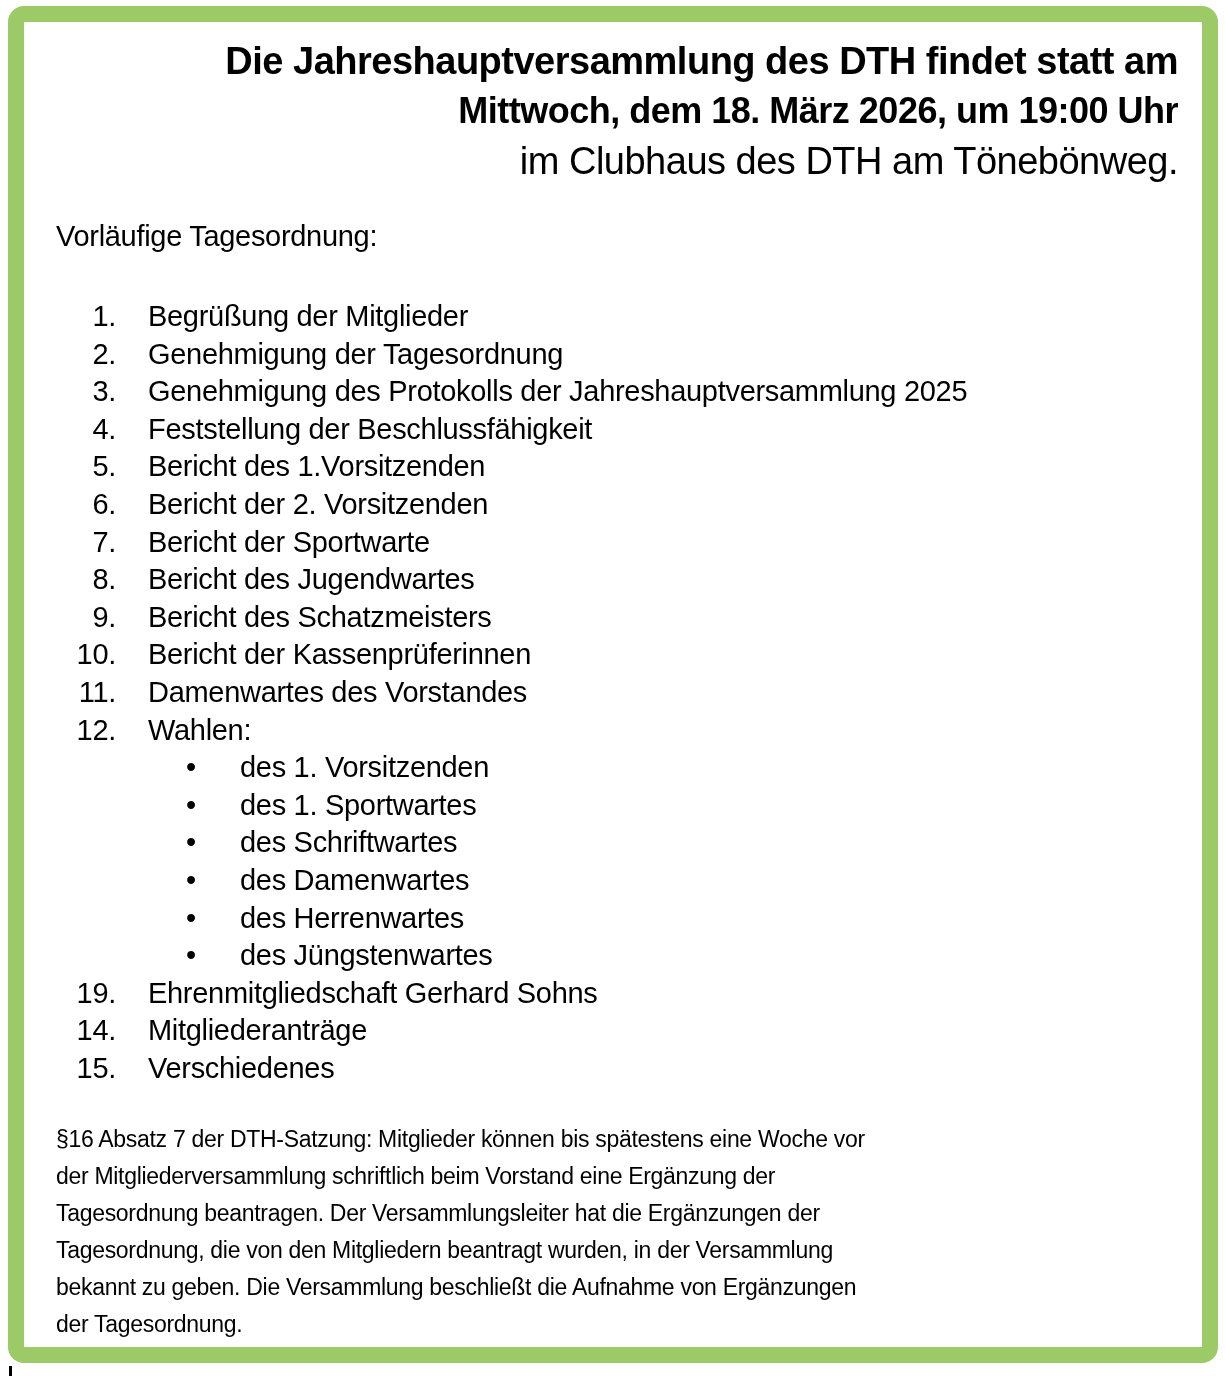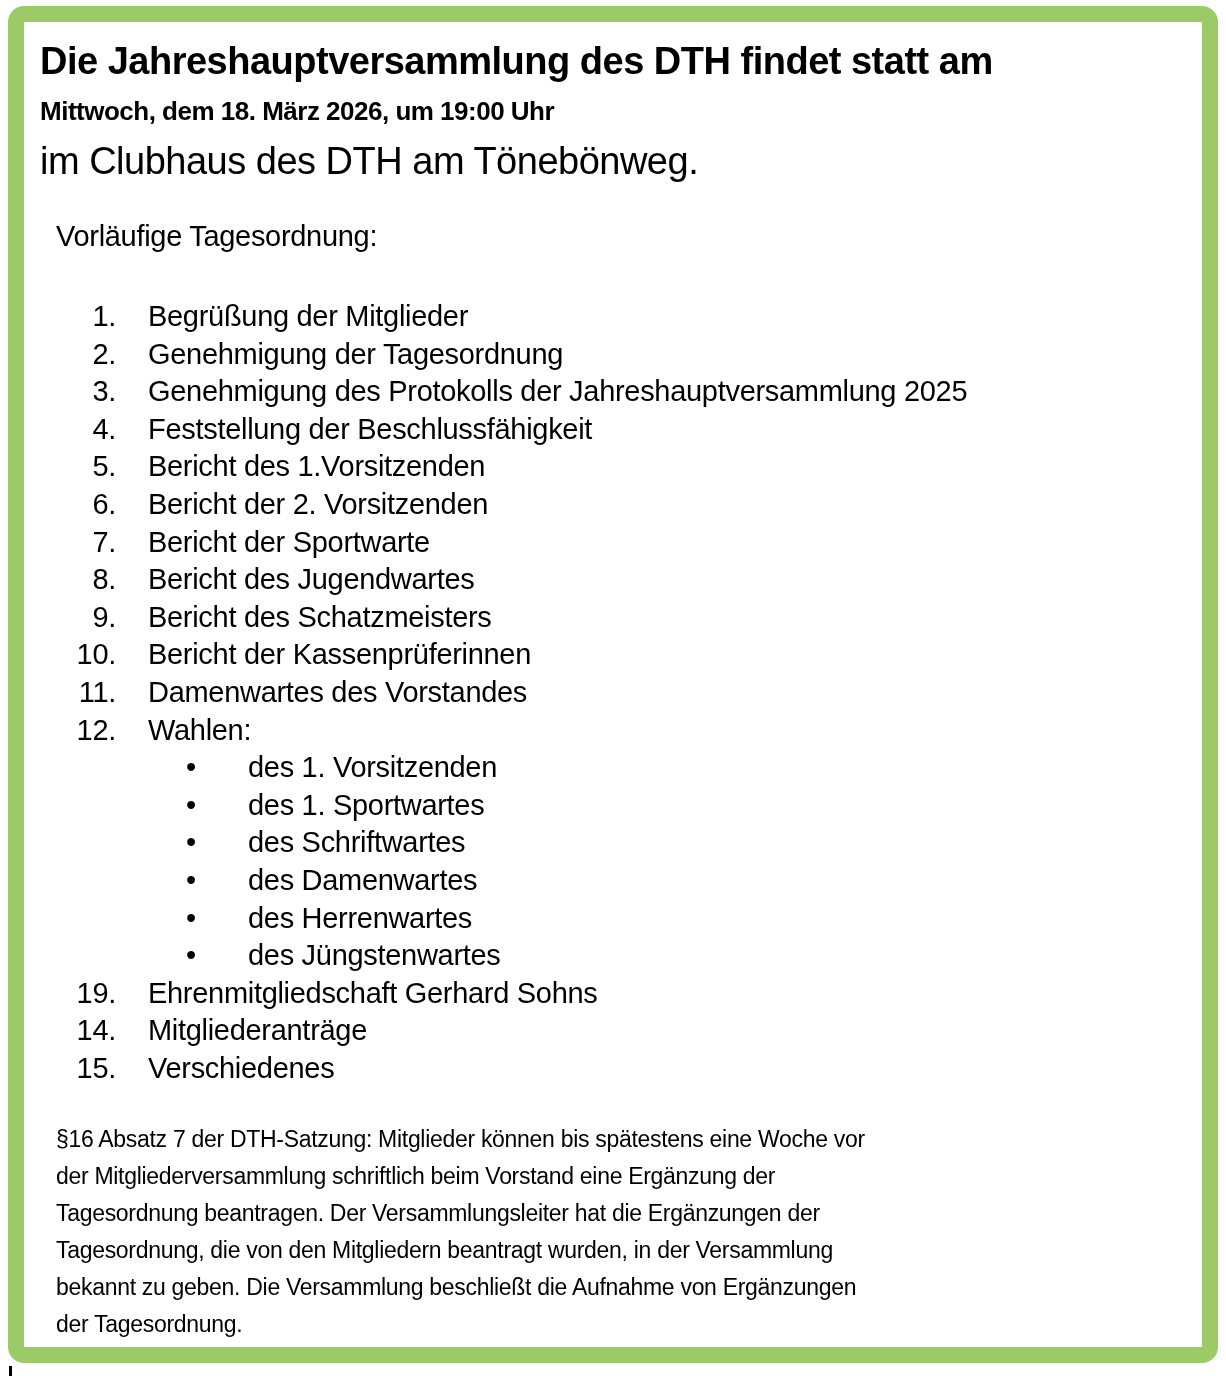--- a/index.html
+++ b/index.html
@@ -22,30 +22,30 @@
     width: 1210px;
     height: 1357px;
     box-sizing: border-box;
     border: 16px solid #9cca66;
     border-radius: 16px;
     background: #ffffff;
     padding: 14px 24px 0 16px;
     overflow: hidden;
   }
   .title-block {
-    text-align: left;
+    text-align: right;
     letter-spacing: -0.5px;
   }
   .title-line1 {
     font-size: 38px;
     line-height: 50px;
     font-weight: 700;
   }
   .title-line2 {
-    font-size: 26px;
+    font-size: 36px;
     line-height: 50px;
     font-weight: 800;
   }
   .title-line3 {
     font-size: 38px;
     line-height: 50px;
     font-weight: 500;
   }
   .agenda-heading {
     margin: 32px 0 0 16px;
@@ -76,21 +76,21 @@
     display: flex;
     line-height: 37.6px;
   }
   .sub-bullet {
     flex: none;
     margin-left: 146px;
     width: 22px;
     text-align: left;
   }
   .sub-text {
-    margin-left: 40px;
+    margin-left: 32px;
     text-align: center;
   }
   .footer-block {
     margin: 34px 0 0 16px;
     font-size: 23px;
     line-height: 37px;
     font-weight: 500;
     letter-spacing: -0.3px;
   }
   .footer-line {

